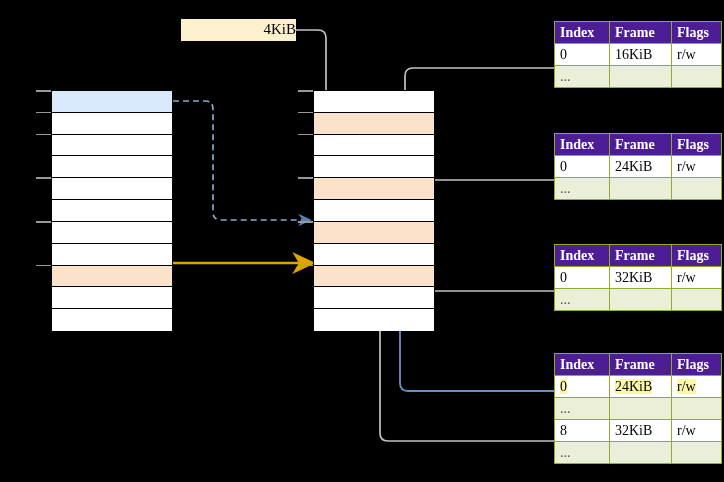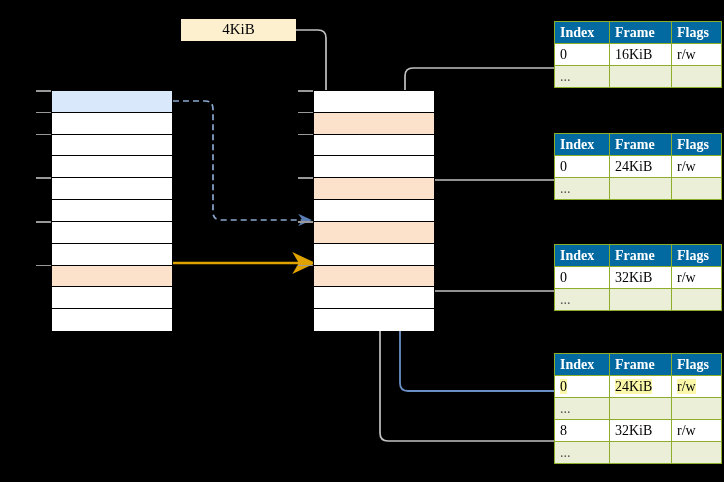--- a/index.html
+++ b/index.html
@@ -15,28 +15,28 @@
   .cell{box-sizing:border-box;border-bottom:1.6px solid #000;background:#fff;height:21.82px;}
   .cell:last-child{border-bottom:none;}
   .cell.blue{background:#d9e8fb;}
   .cell.orange{background:#fde2cb;}
 
   
   .tick{position:absolute;height:1.6px;width:15px;background:#999;}
 
   
   .sizelabel{position:absolute;background:#fdf0cf;border:0;color:#000;
-             text-align:center;font-size:15px;line-height:21px;}
+             text-align:right;font-size:15px;line-height:21px;}
 
   
   table.ptable{position:absolute;border-collapse:collapse;background:#fff;
                font-size:14px;table-layout:fixed;}
   table.ptable td,table.ptable th{border:1px solid #8cae2a;padding:1px 5px;
                height:22px;box-sizing:border-box;overflow:hidden;white-space:nowrap;}
-  table.ptable th{background:#0369a1;color:#fff;font-weight:bold;text-align:left;
+  table.ptable th{background:#4c1d95;color:#fff;font-weight:bold;text-align:left;
                border-color:#8cae2a;}
   table.ptable td{background:#fff;color:#000;}
   table.ptable tr.dots td{background:#ebefd8;color:#555;}
   .hl{background:#faf8a8;}
   .c-index{width:55px;}
   .c-frame{width:62px;margin-top:48px;}
   .c-flags{width:50px;margin-left:44px;}
 </style>
 </head>
 <body>

